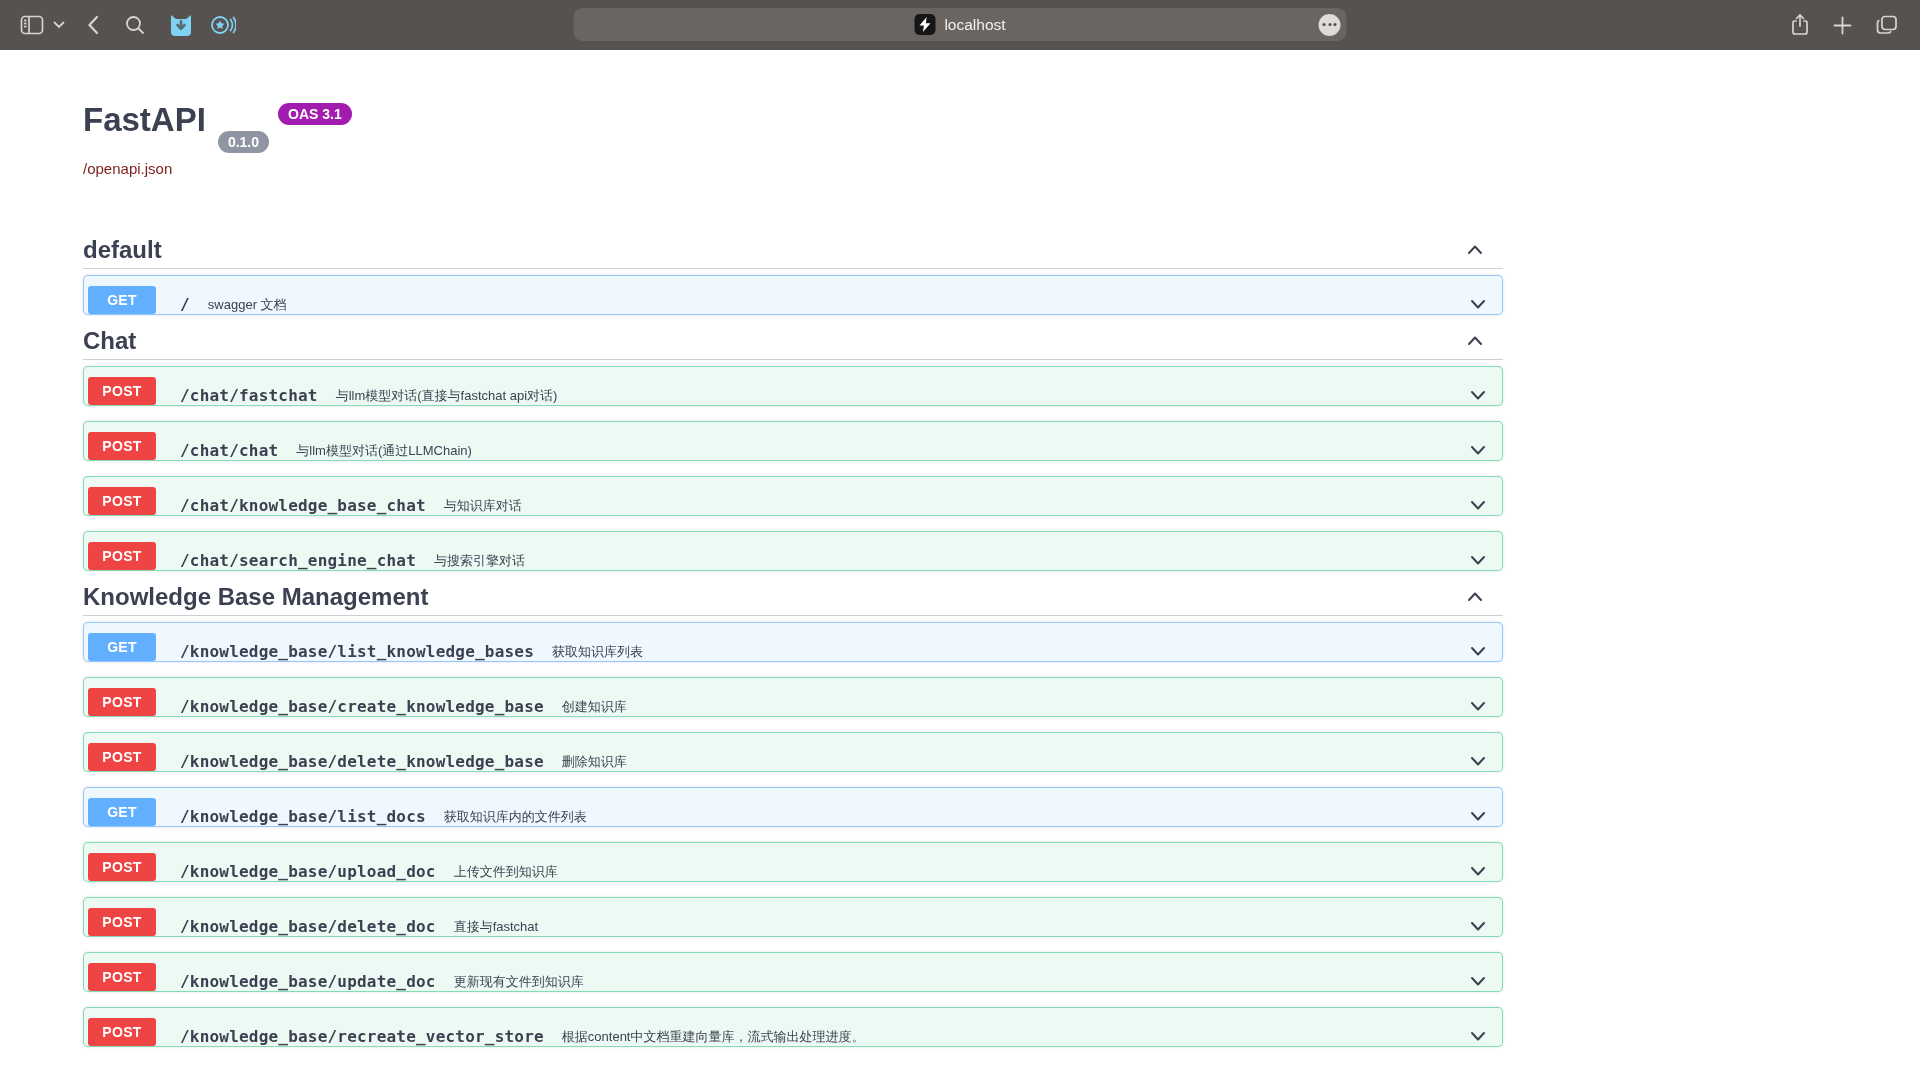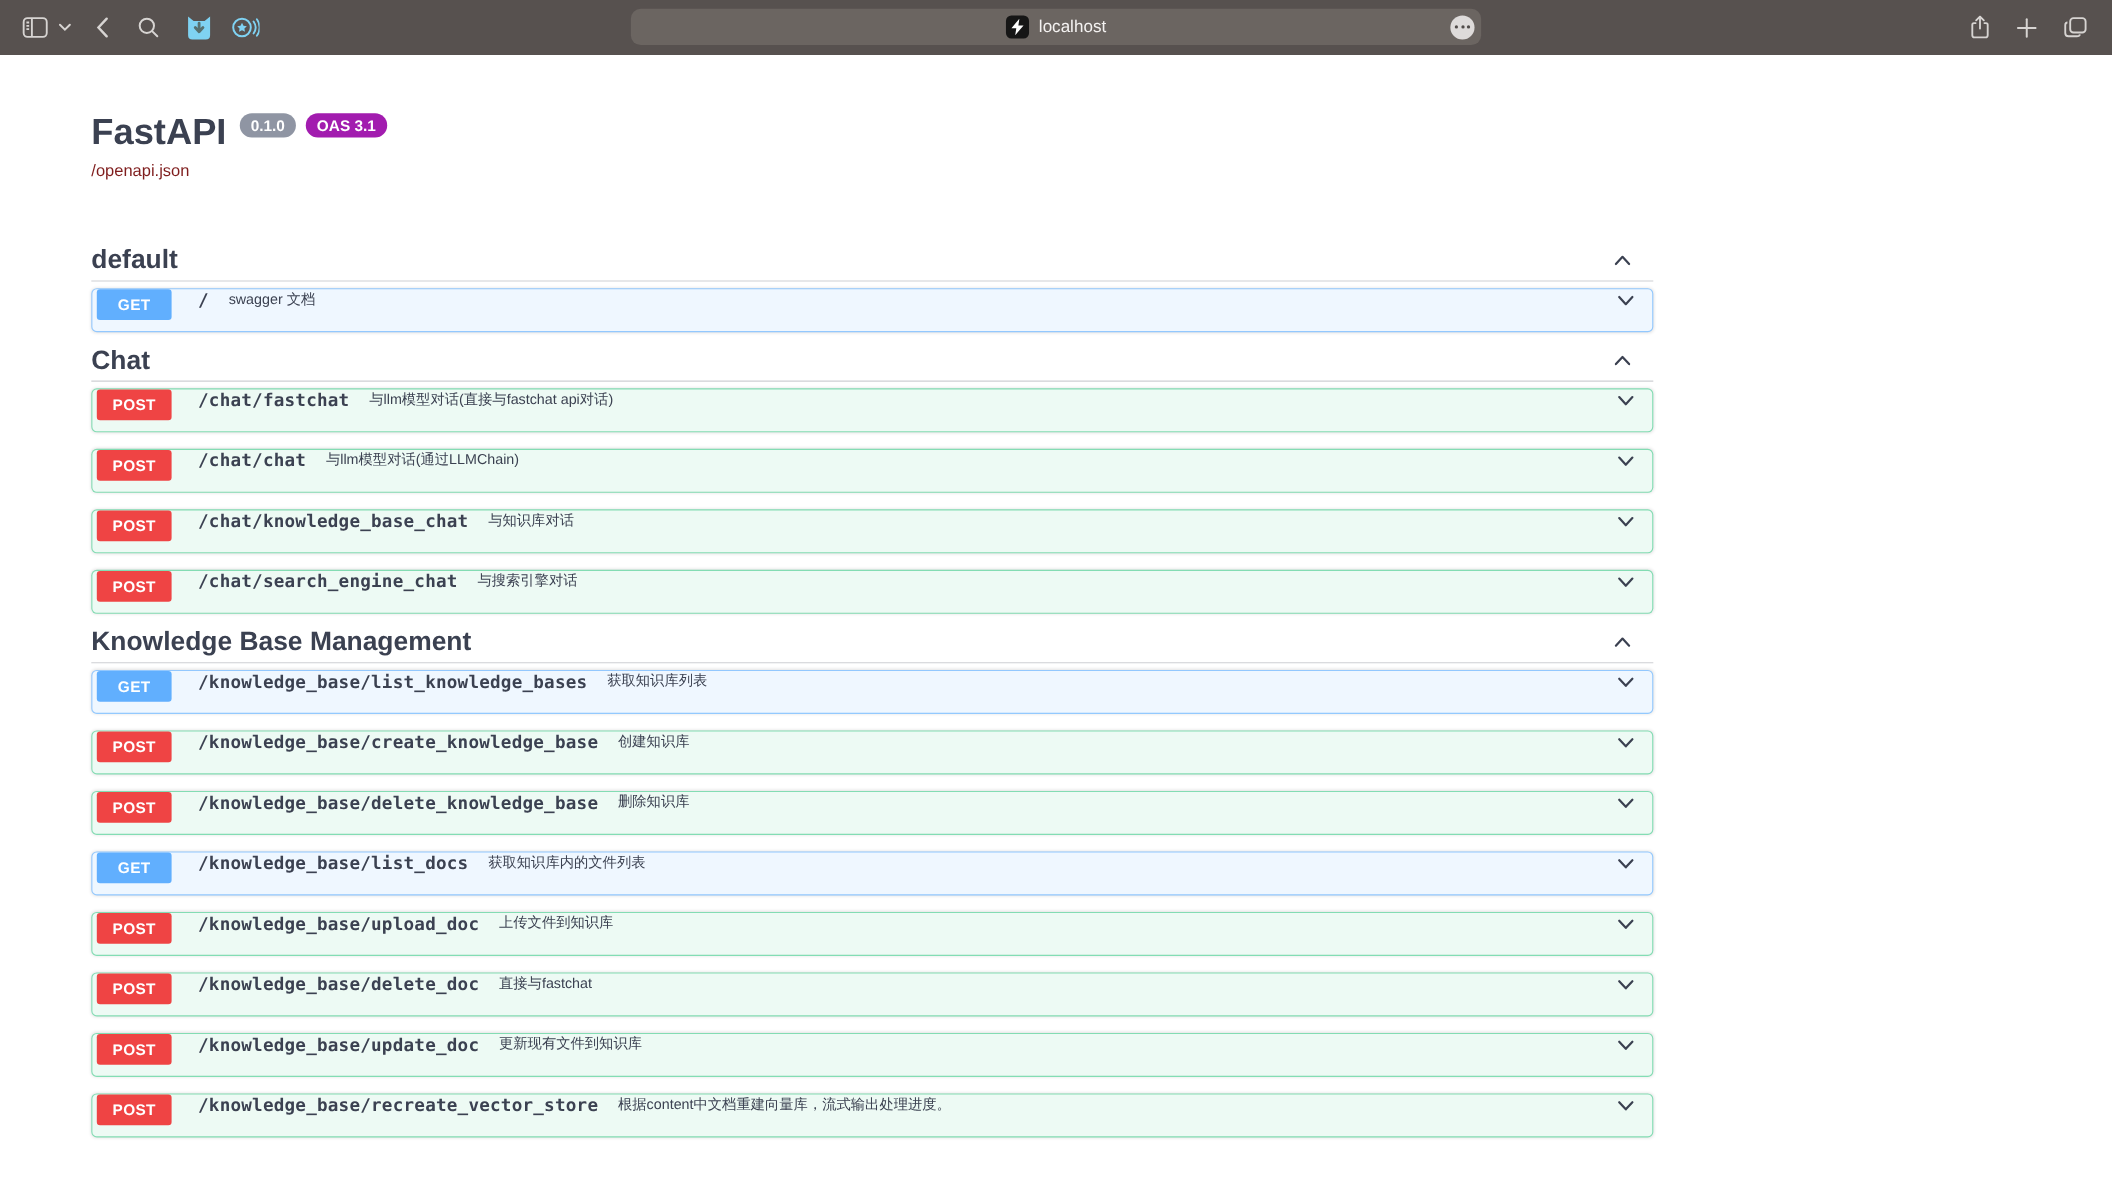--- a/index.html
+++ b/index.html
@@ -33,32 +33,32 @@
   
   .page { width: 1586px; height: 1030px; background: #fff; }
   .wrap { width: 1420px; margin: 0 auto; }
 
   .info { padding-top: 50px; }
   .info-title-row { display: flex; align-items: flex-start; }
   .info-title { font-size: 33px; font-weight: 700; color: #3b4151; line-height: 40px; }
   .badges { display: flex; gap: 9px; margin-left: 12px; margin-top: 3px; }
   .badge { height: 22px; display: flex; align-items: center; padding: 0 10px;
     border-radius: 12px; color: #fff; font-size: 14px; font-weight: 700; }
-  .badge.version { background: #8f95a3; }
+  .badge.version { background: #8f95a3; margin-top: 28px; }
   .badge.oas { background: #a21caf; }
   .spec-link { display: inline-block; margin-top: 7px; font-size: 15px; color: #7f1d1d; text-decoration: none; }
 
   .section { margin-top: 12px; }
   .section:first-of-type { margin-top: 58px; }
   .sec-head { display: flex; align-items: center; padding-bottom: 4px;
     border-bottom: 1px solid rgba(59,65,81,.25); cursor: pointer; text-align: center; }
   .sec-title { font-size: 24px; font-weight: 700; color: #3b4151; }
   .sec-arrow { margin-left: auto; margin-right: 18px; display: flex; }
 
-  .opblock { height: 40px; border-radius: 5px; display: flex; align-items: flex-start;
+  .opblock { height: 40px; border-radius: 5px; display: flex; align-items: flex-end;
     padding: 0 10px 0 4px; margin-top: 15px; border: 1px solid;
     box-shadow: 0 0 3px rgba(0,0,0,.12); cursor: pointer; }
   .sec-head + .opblock { margin-top: 6px; }
   .opblock.get  { background: #eff7ff; border-color: rgba(97,175,254,.65); }
   .opblock.post { background: #edfaf4; border-color: rgba(73,204,144,.65); }
   .method { min-width: 68px; height: 28px; border-radius: 3px; display: flex;
     align-items: center; justify-content: center; color: #fff; font-size: 14px;
     font-weight: 700; letter-spacing: .3px; }
   .get  .method { background: #61affe; }
   .post .method { background: #ef4444; }

